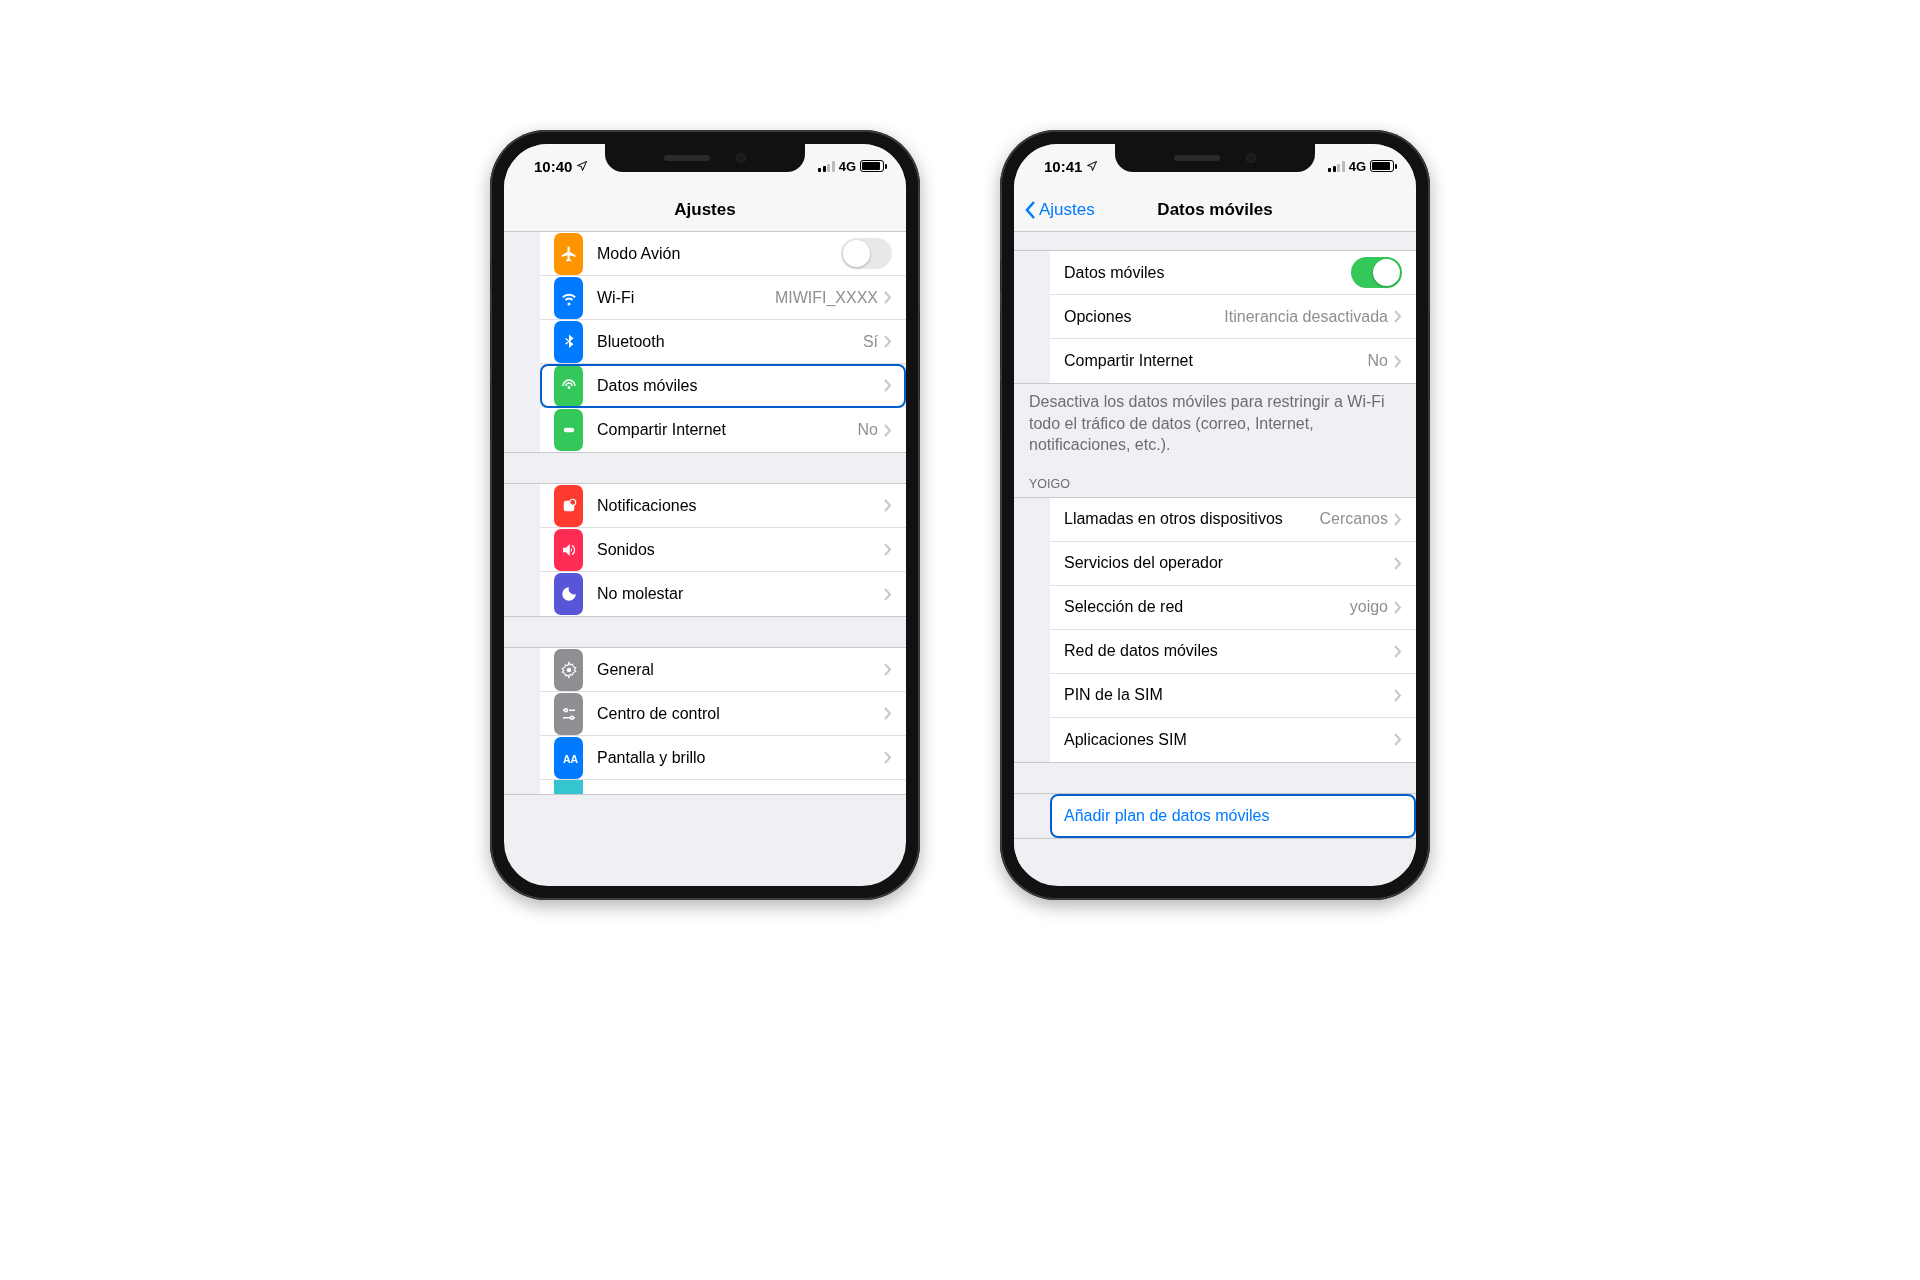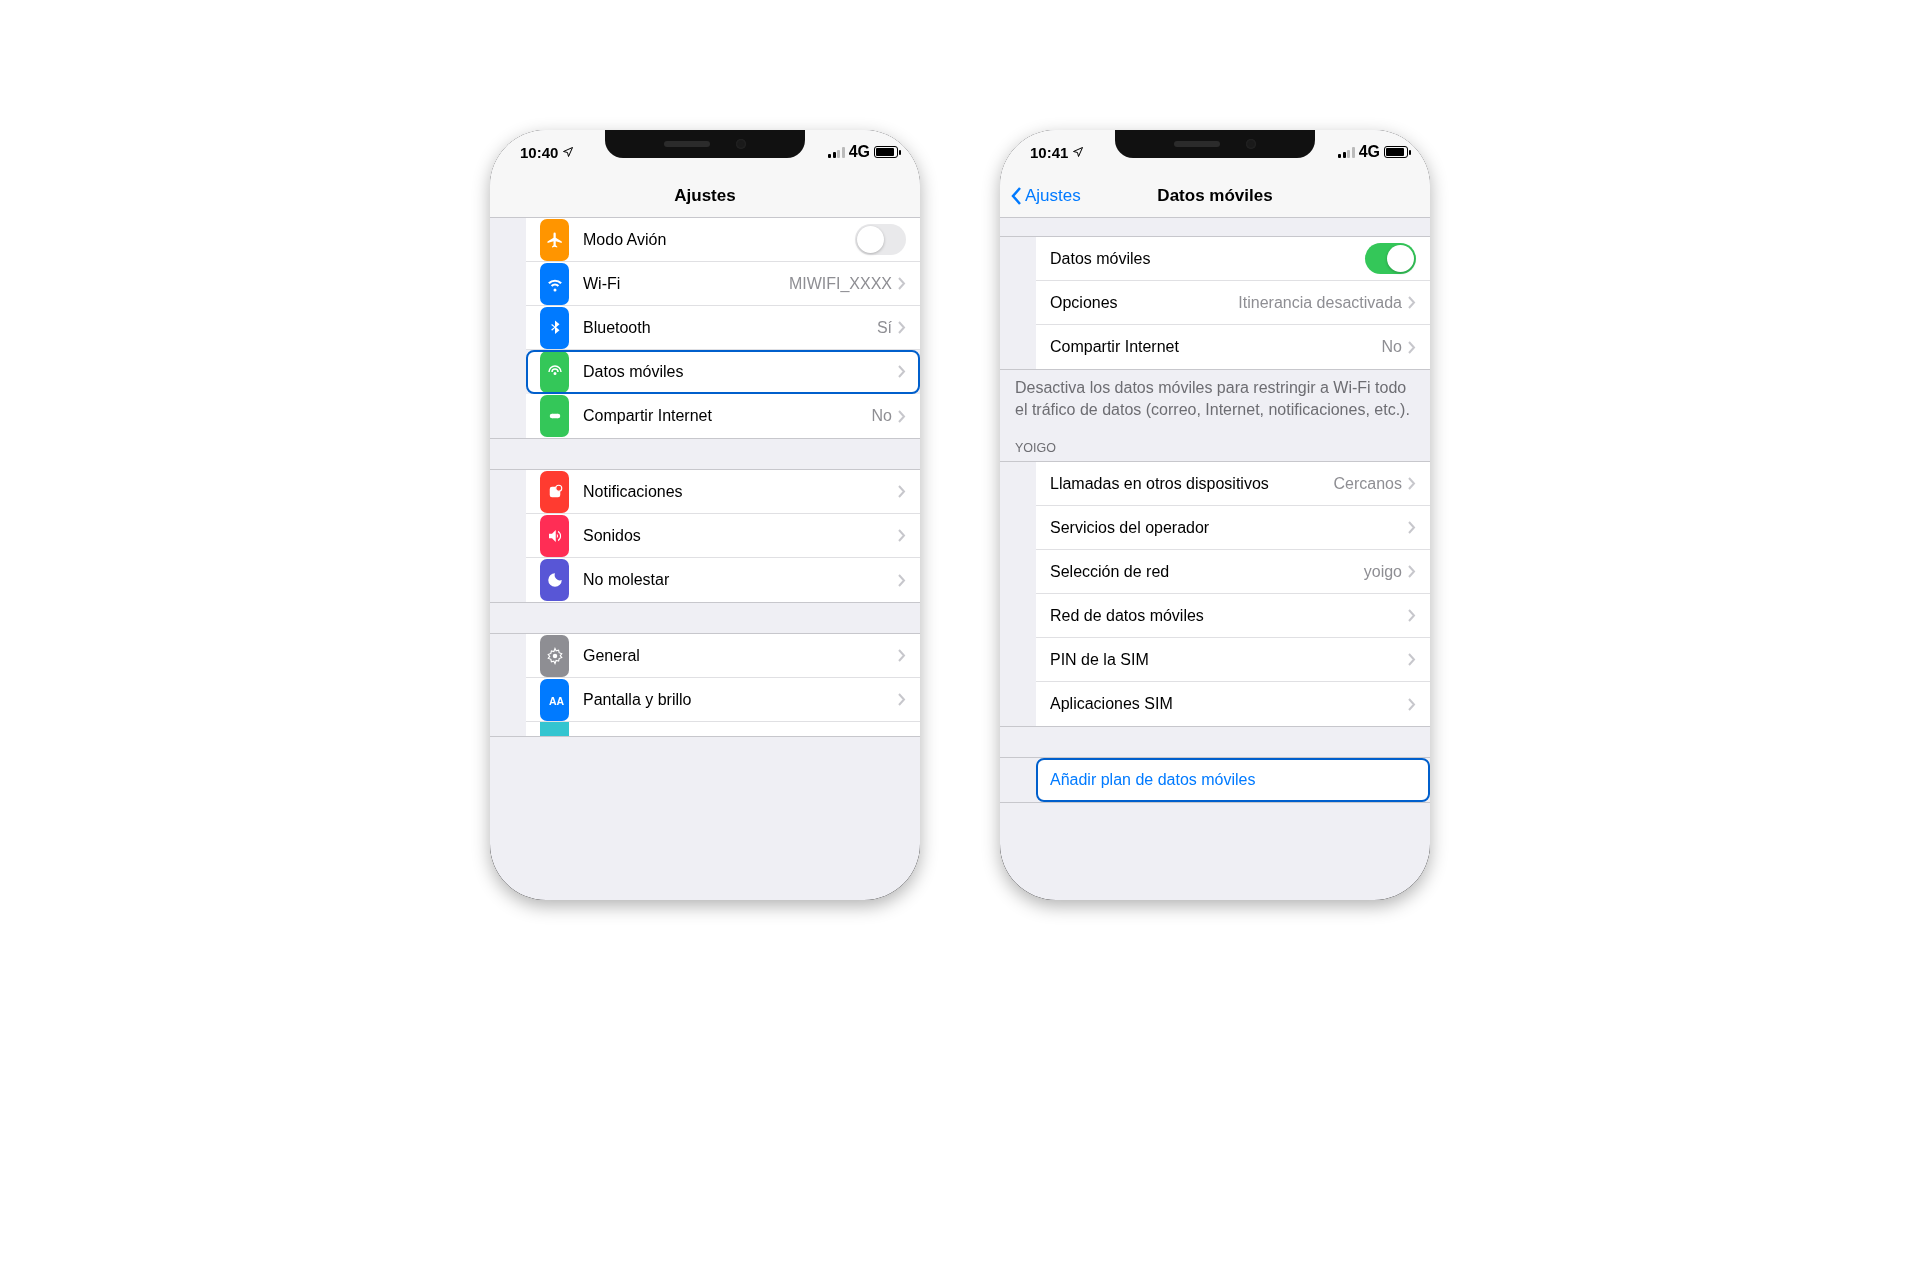--- a/index.html
+++ b/index.html
@@ -12,21 +12,21 @@
       justify-content: center;
       align-items: flex-start;
       gap: 80px;
       padding-top: 130px;
     }
     .phone {
       width: 430px;
       height: 770px;
       background: #111;
       border-radius: 56px;
-      padding: 0;
+      padding: 14px;
       box-shadow: 0 6px 18px rgba(0,0,0,.3), inset 0 0 0 2px #3a3a3a;
       position: relative;
       overflow: hidden;
     }
     .phone-side-btn {
       position: absolute;
       background: #2a2a2a;
       border-radius: 2px;
     }
     .phone-side-btn.left1 { left: -3px; top: 130px; width: 4px; height: 32px; }
@@ -66,21 +66,21 @@
       display: flex;
       justify-content: space-between;
       align-items: center;
       padding: 0 22px 0 30px;
       font-size: 15px;
       font-weight: 600;
       background: #f7f7f7;
       color: #000;
     }
     .status-left { display: flex; align-items: center; gap: 4px; }
-    .status-right { display: flex; align-items: center; gap: 4px; font-size: 16px; }
+    .status-right { display: flex; align-items: center; gap: 4px; font-size: 13px; }
     .signal-bars { display: inline-flex; align-items: flex-end; gap: 1.5px; height: 11px; }
     .signal-bars span { width: 3px; background: #000; border-radius: 1px; }
     .signal-bars span:nth-child(1){height:4px;} .signal-bars span:nth-child(2){height:6px;}
     .signal-bars span:nth-child(3){height:8px;background:#bbb;} .signal-bars span:nth-child(4){height:11px;background:#bbb;}
     .battery {
       width: 24px; height: 12px; border: 1.5px solid #000; border-radius: 3px; position: relative;
     }
     .battery::after { content:""; position:absolute; right:-4px; top:3px; width:2px; height:5px; background:#000; border-radius:1px; }
     .battery .fill { position:absolute; left:1px; top:1px; bottom:1px; width:80%; background:#000; border-radius:1px; }
     .nav-bar {
@@ -328,20 +328,38 @@
               </svg>
             </span>
           <span class="row-label">General</span>
           <span class="chevron">
               <svg viewBox="0 0 8 13" fill="none" stroke="#c7c7cc" stroke-width="2">
                 <path d="M1 1l5 5.5L1 12"></path>
               </svg>
             </span>
         </div>
         <div class="row">
+          <span class="icon-box" style="background:#8e8e93">
+              <svg viewBox="0 0 24 24" fill="none" stroke="#fff" stroke-width="2">
+                <circle cx="8" cy="7" r="2"></circle>
+                <line x1="12" y1="7" x2="20" y2="7"></line>
+                <line x1="4" y1="7" x2="6" y2="7"></line>
+                <circle cx="16" cy="17" r="2"></circle>
+                <line x1="4" y1="17" x2="14" y2="17"></line>
+                <line x1="18" y1="17" x2="20" y2="17"></line>
+              </svg>
+            </span>
+          <span class="row-label">Centro de control</span>
+          <span class="chevron">
+              <svg viewBox="0 0 8 13" fill="none" stroke="#c7c7cc" stroke-width="2">
+                <path d="M1 1l5 5.5L1 12"></path>
+              </svg>
+            </span>
+        </div>
+        <div class="row">
           <span class="icon-box" style="background:#007aff">
               <svg viewBox="0 0 24 24" fill="#fff">
                 <text x="4" y="18" font-size="14" font-weight="700" fill="#fff">AA</text>
               </svg>
             </span>
           <span class="row-label">Pantalla y brillo</span>
           <span class="chevron">
               <svg viewBox="0 0 8 13" fill="none" stroke="#c7c7cc" stroke-width="2">
                 <path d="M1 1l5 5.5L1 12"></path>
               </svg>

